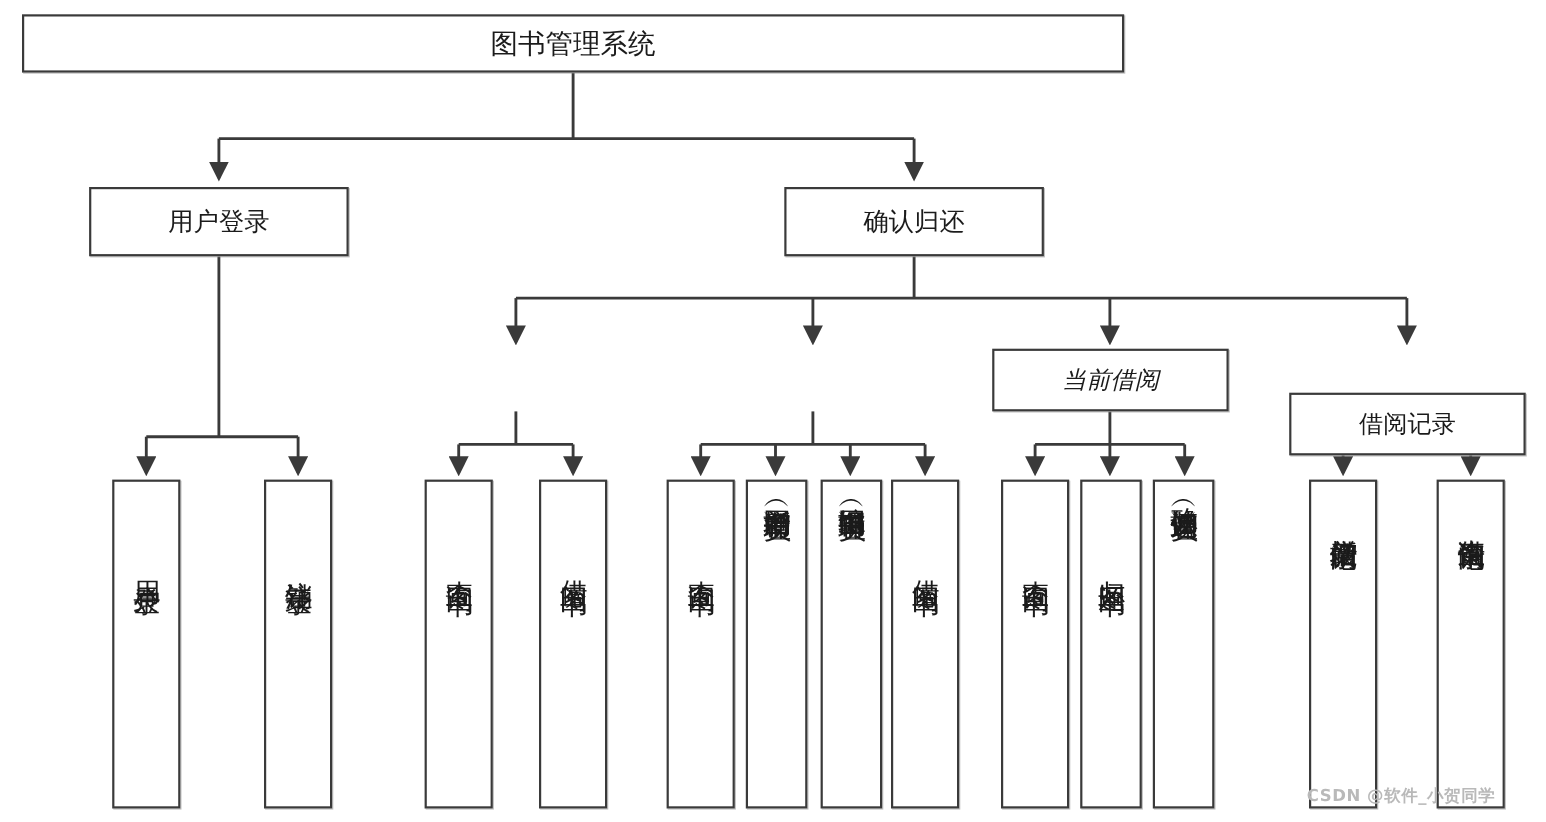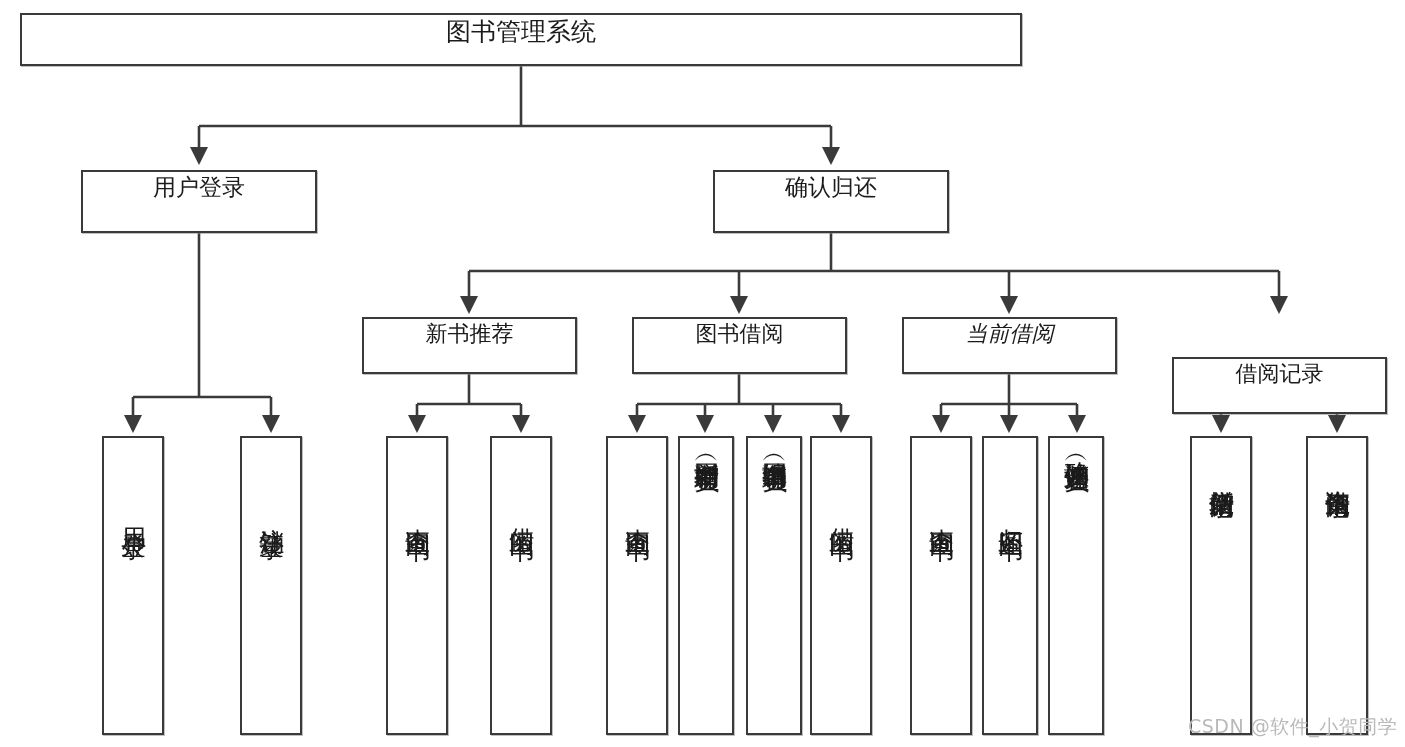--- a/index.html
+++ b/index.html
@@ -27,21 +27,21 @@
     height: 747px;
     pointer-events: none;
   }
   
   .node {
     position: absolute;
     box-sizing: border-box;
     background: #ffffff;
     border: 2px solid #3a3a3a;
     display: flex;
-    align-items: flex-start;
+    align-items: center;
     justify-content: center;
     color: #1b1b1b;
     box-shadow: 1px 1px 0 rgba(140,140,140,0.55);
   }
   .node.root      { font-size: 25px; }
   .node.level2    { font-size: 23px; }
   .node.level3    { font-size: 22px; }
   
   .node.leaf {
     font-size: 25px;
@@ -59,24 +59,25 @@
   
   .node.leaf.tall .vtext {
     letter-spacing: 1px;
   }
   .label { display: block; }
   
   #watermark {
     position: absolute;
     left: 1188px;
     top: 714px;
-    font-size: 19px;
+    font-size: 15px;
     color: #b9b9b9;
     white-space: nowrap;
     letter-spacing: 0.5px;
+    font-weight: bold;
   }
 </style>
 </head>
 <body>
 
 <div id="canvas">
 
   <svg id="wires" viewBox="0 0 1405 747" xmlns="http://www.w3.org/2000/svg">
     <defs>
       <marker id="arrow" viewBox="0 0 12 12" refX="10" refY="6" markerWidth="7" markerHeight="7" orient="auto-start-reverse">
@@ -134,27 +135,21 @@
   </div>
 
   <div class="node level2" style="left:81px; top:170px; width:236px; height:63px;">
     <span class="label">用户登录</span>
   </div>
 
   <div class="node level2" style="left:713px; top:170px; width:236px; height:63px;">
     <span class="label">确认归还</span>
   </div>
 
-  <div class="node level3" style="left:362px; top:317px; width:215px; height:57px;">
-    <span class="label">新书推荐</span>
-  </div>
-
-  <div class="node level3" style="left:632px; top:317px; width:215px; height:57px;">
-    <span class="label">图书借阅</span>
-  </div>
+
 
   <div class="node level3" style="left:902px; top:317px; width:215px; height:57px;font-style:italic;">
     <span class="label">当前借阅</span>
   </div>
 
   <div class="node level3" style="left:1172px; top:317px; width:215px; height:57px;margin-top:40px;">
     <span class="label">借阅记录</span>
   </div>
 
   <div class="node leaf" style="left:102px; top:436px; width:62px; height:299px; padding-top:70px;">

